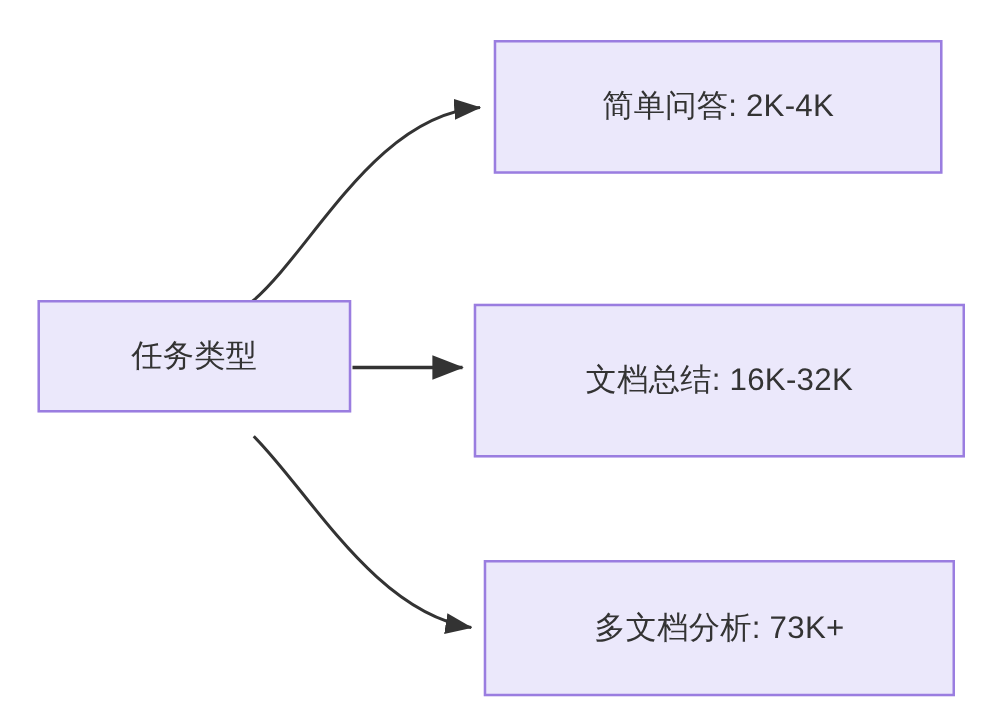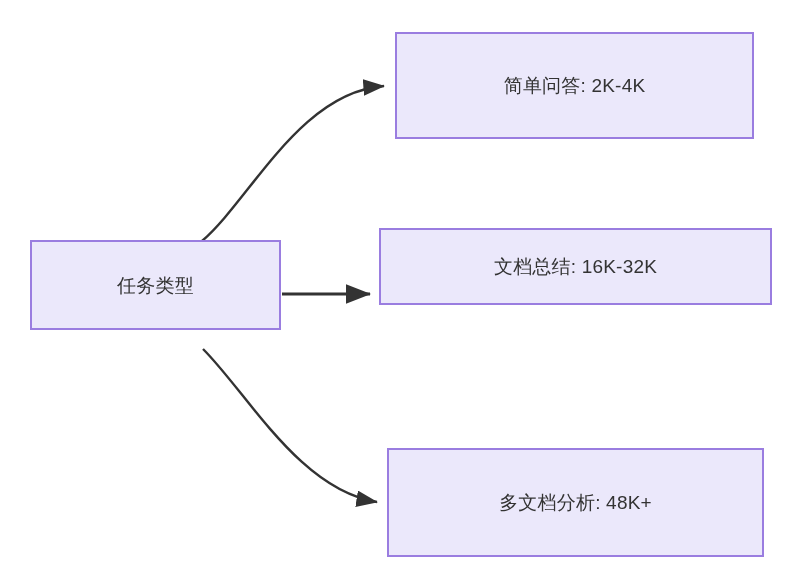--- a/index.html
+++ b/index.html
@@ -29,21 +29,21 @@
   }
   .node {
     position: absolute;
     box-sizing: border-box;
     background: #ebe8fb;
     border: 2px solid #9a7de0;
     display: flex;
     align-items: center;
     justify-content: center;
     color: #333333;
-    font-size: 19px;
+    font-size: 25px;
     letter-spacing: 0.2px;
     white-space: nowrap;
   }
   .node-label {
     line-height: 1;
     display: block;
   }
   #node-source {
     left: 30px;
     top: 240px;
@@ -51,23 +51,23 @@
     height: 90px;
   }
   #node-simple-qa {
     left: 395px;
     top: 32px;
     width: 359px;
     height: 107px;
   }
   #node-doc-summary {
     left: 379px;
-    top: 228px;
+    top: 243px;
     width: 393px;
-    height: 77px;
+    height: 123px;
   }
   #node-multi-doc {
     left: 387px;
     top: 448px;
     width: 377px;
     height: 109px;
   }
 </style>
 </head>
 <body>
@@ -94,16 +94,16 @@
 
   <div class="node" id="node-simple-qa">
     <span class="node-label">简单问答: 2K-4K</span>
   </div>
 
   <div class="node" id="node-doc-summary">
     <span class="node-label">文档总结: 16K-32K</span>
   </div>
 
   <div class="node" id="node-multi-doc">
-    <span class="node-label">多文档分析: 48K+</span>
+    <span class="node-label">多文档分析: 73K+</span>
   </div>
 
 </div>
 
 </body></html>

